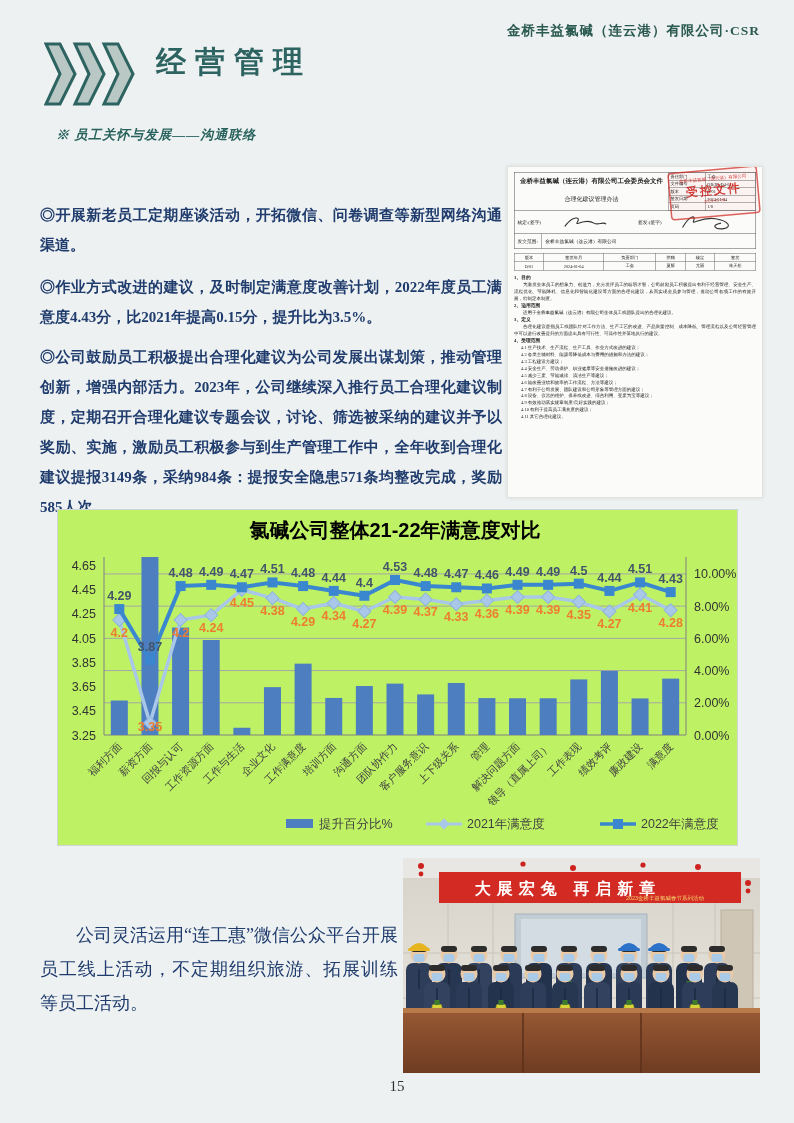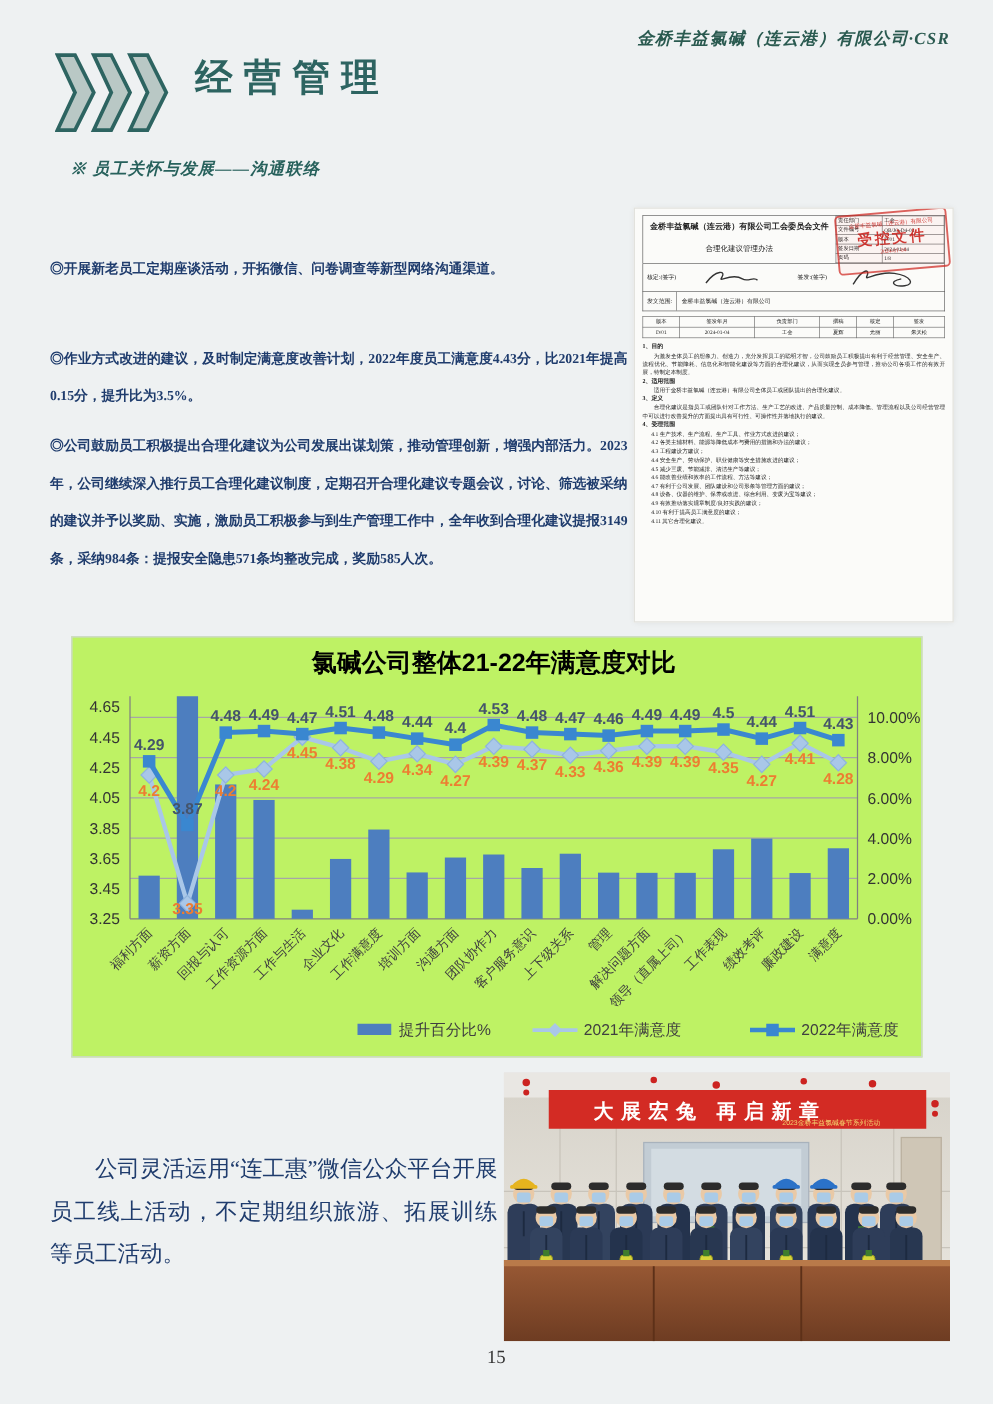--- a/index.html
+++ b/index.html
@@ -3,34 +3,34 @@
 <meta charset="utf-8">
 <style>
   html,body{margin:0;padding:0;}
   body{
     position:relative;width:794px;height:1123px;overflow:hidden;
     background:#eef1f2;font-family:"Liberation Serif",serif;
   }
   
   .header-company{
     position:absolute;top:22px;right:34px;font-size:13.5px;font-weight:bold;
-    font-style:italic;color:#2a5a50;letter-spacing:1px;
+    color:#2a5a50;letter-spacing:1px;
   }
   .title-block{position:absolute;left:44px;top:42px;display:flex;align-items:flex-start;gap:18px;}
   .page-title{
     font-family:"Liberation Sans",sans-serif;font-size:30px;font-weight:bold;
     color:#2d6461;letter-spacing:9px;
   }
   .section-heading{
     position:absolute;left:56px;top:126px;font-size:13px;font-weight:bold;
     font-style:italic;color:#27615c;letter-spacing:1px;
   }
   
   .para{
-    position:absolute;left:40px;width:462px;font-size:11px;font-weight:600;
+    position:absolute;left:40px;width:462px;font-size:15px;font-weight:600;
     color:#1f3c6d;line-height:30px;text-align:justify;
   }
   #p1{top:200px;} #p2{top:272px;} #p3{top:342px;}
   .para-bottom{
     position:absolute;left:40px;top:918px;width:358px;font-size:18px;font-weight:400;
     color:#1f3c6d;line-height:34px;text-align:justify;text-indent:2em;
   }
   
   .doc-scan{
     position:absolute;left:507px;top:166px;width:254px;height:330px;

